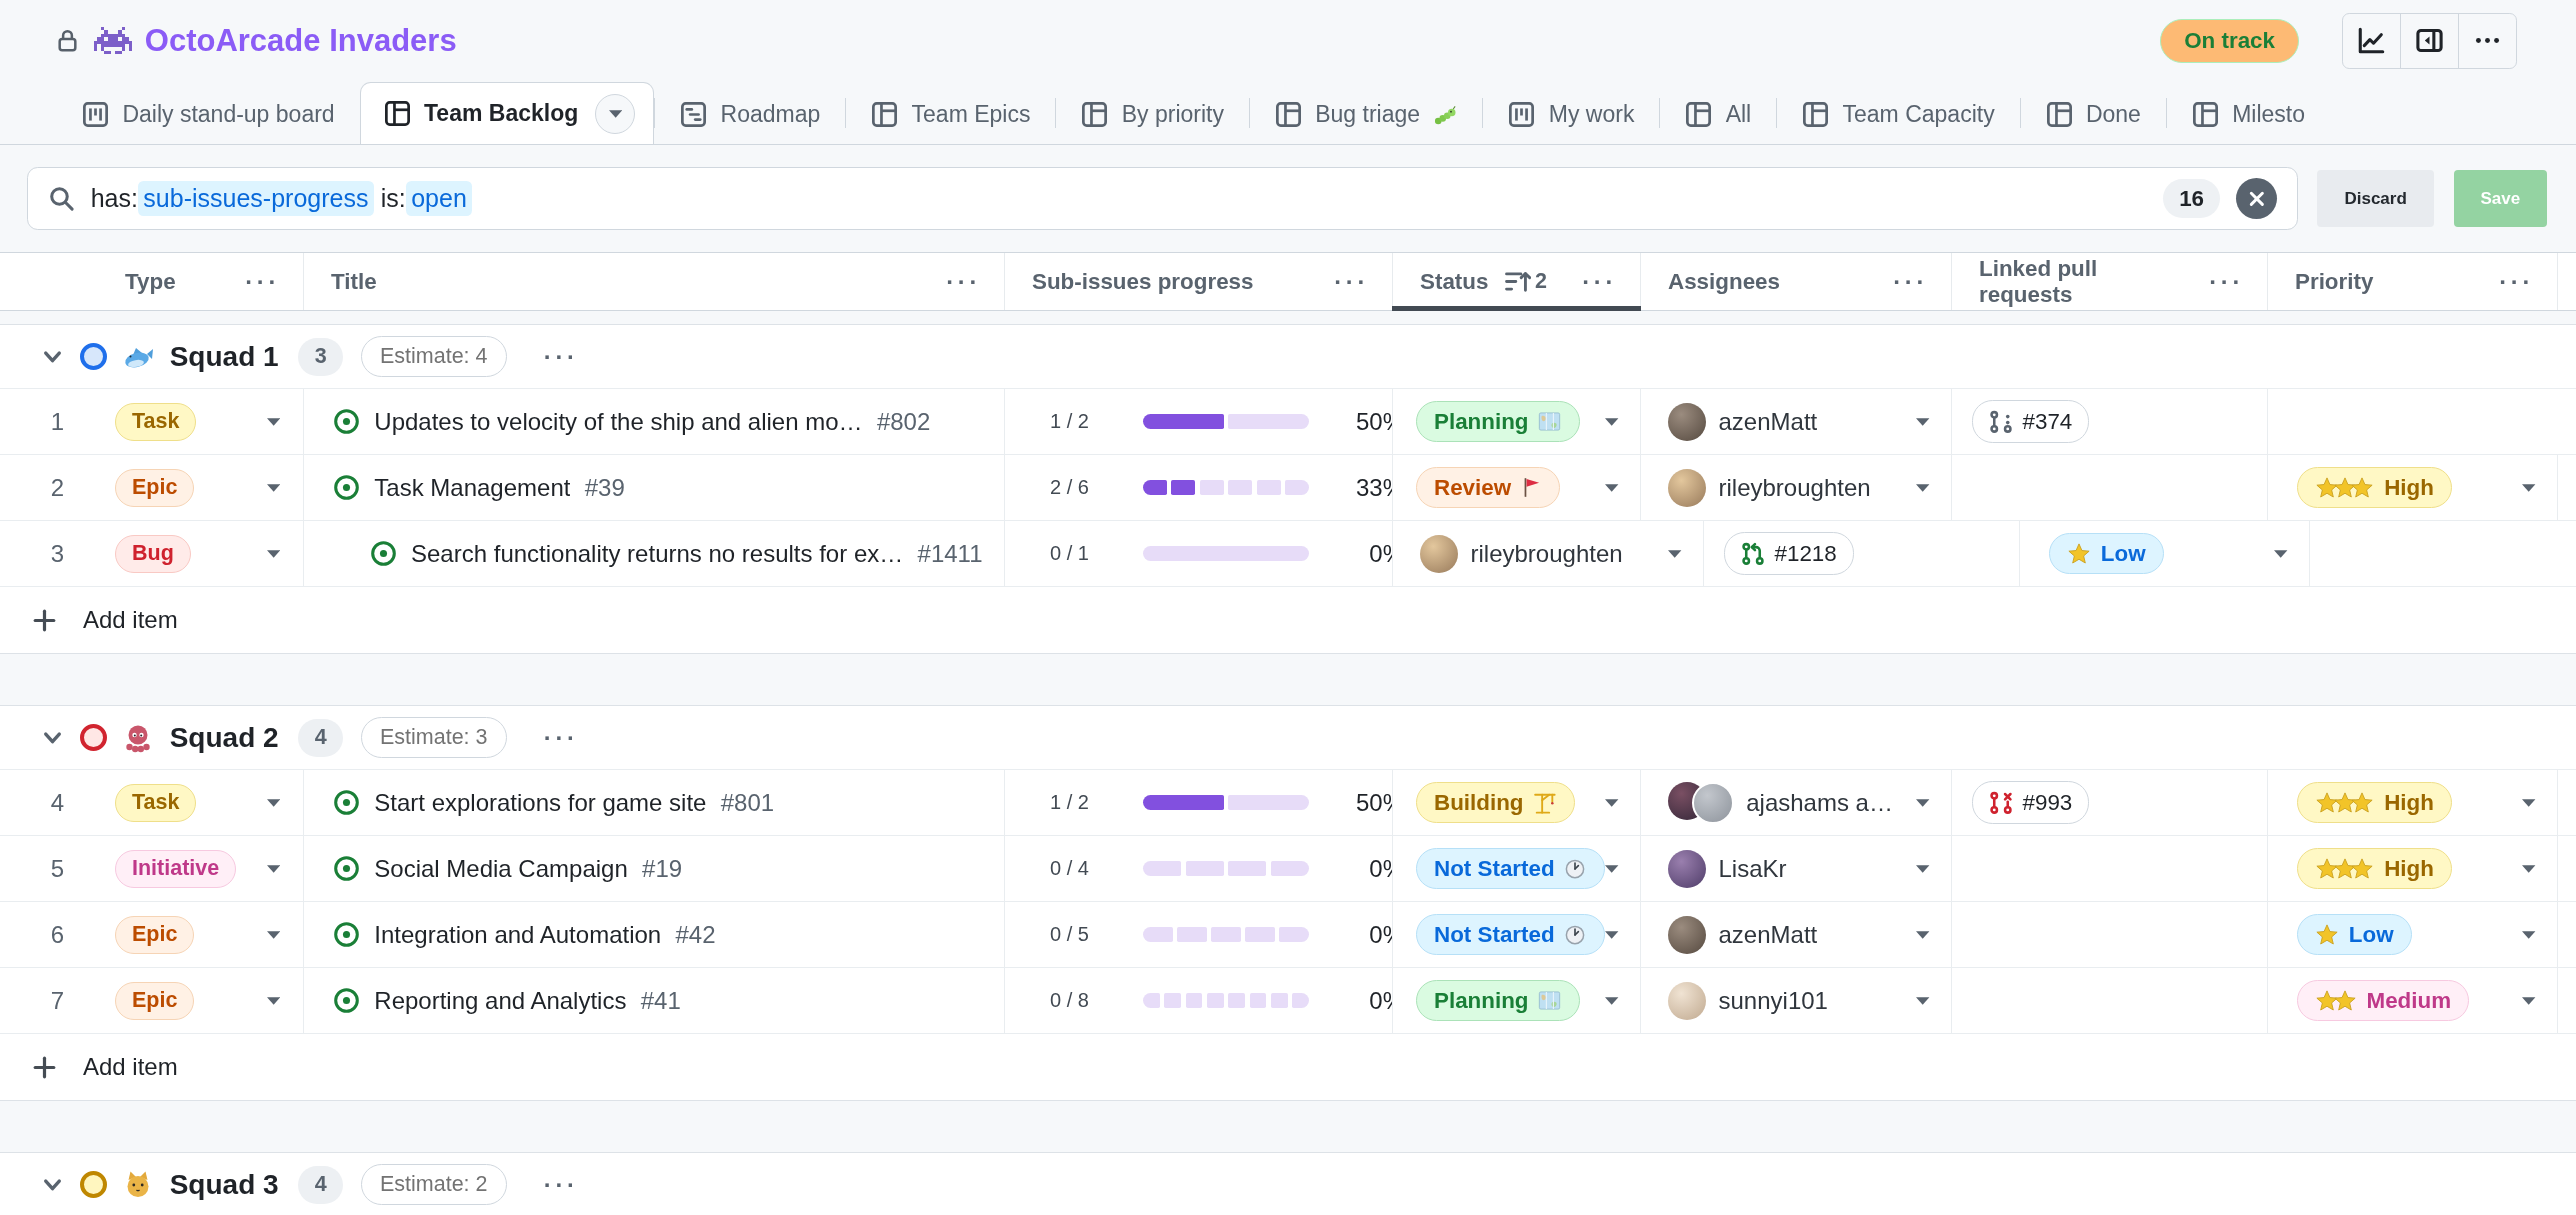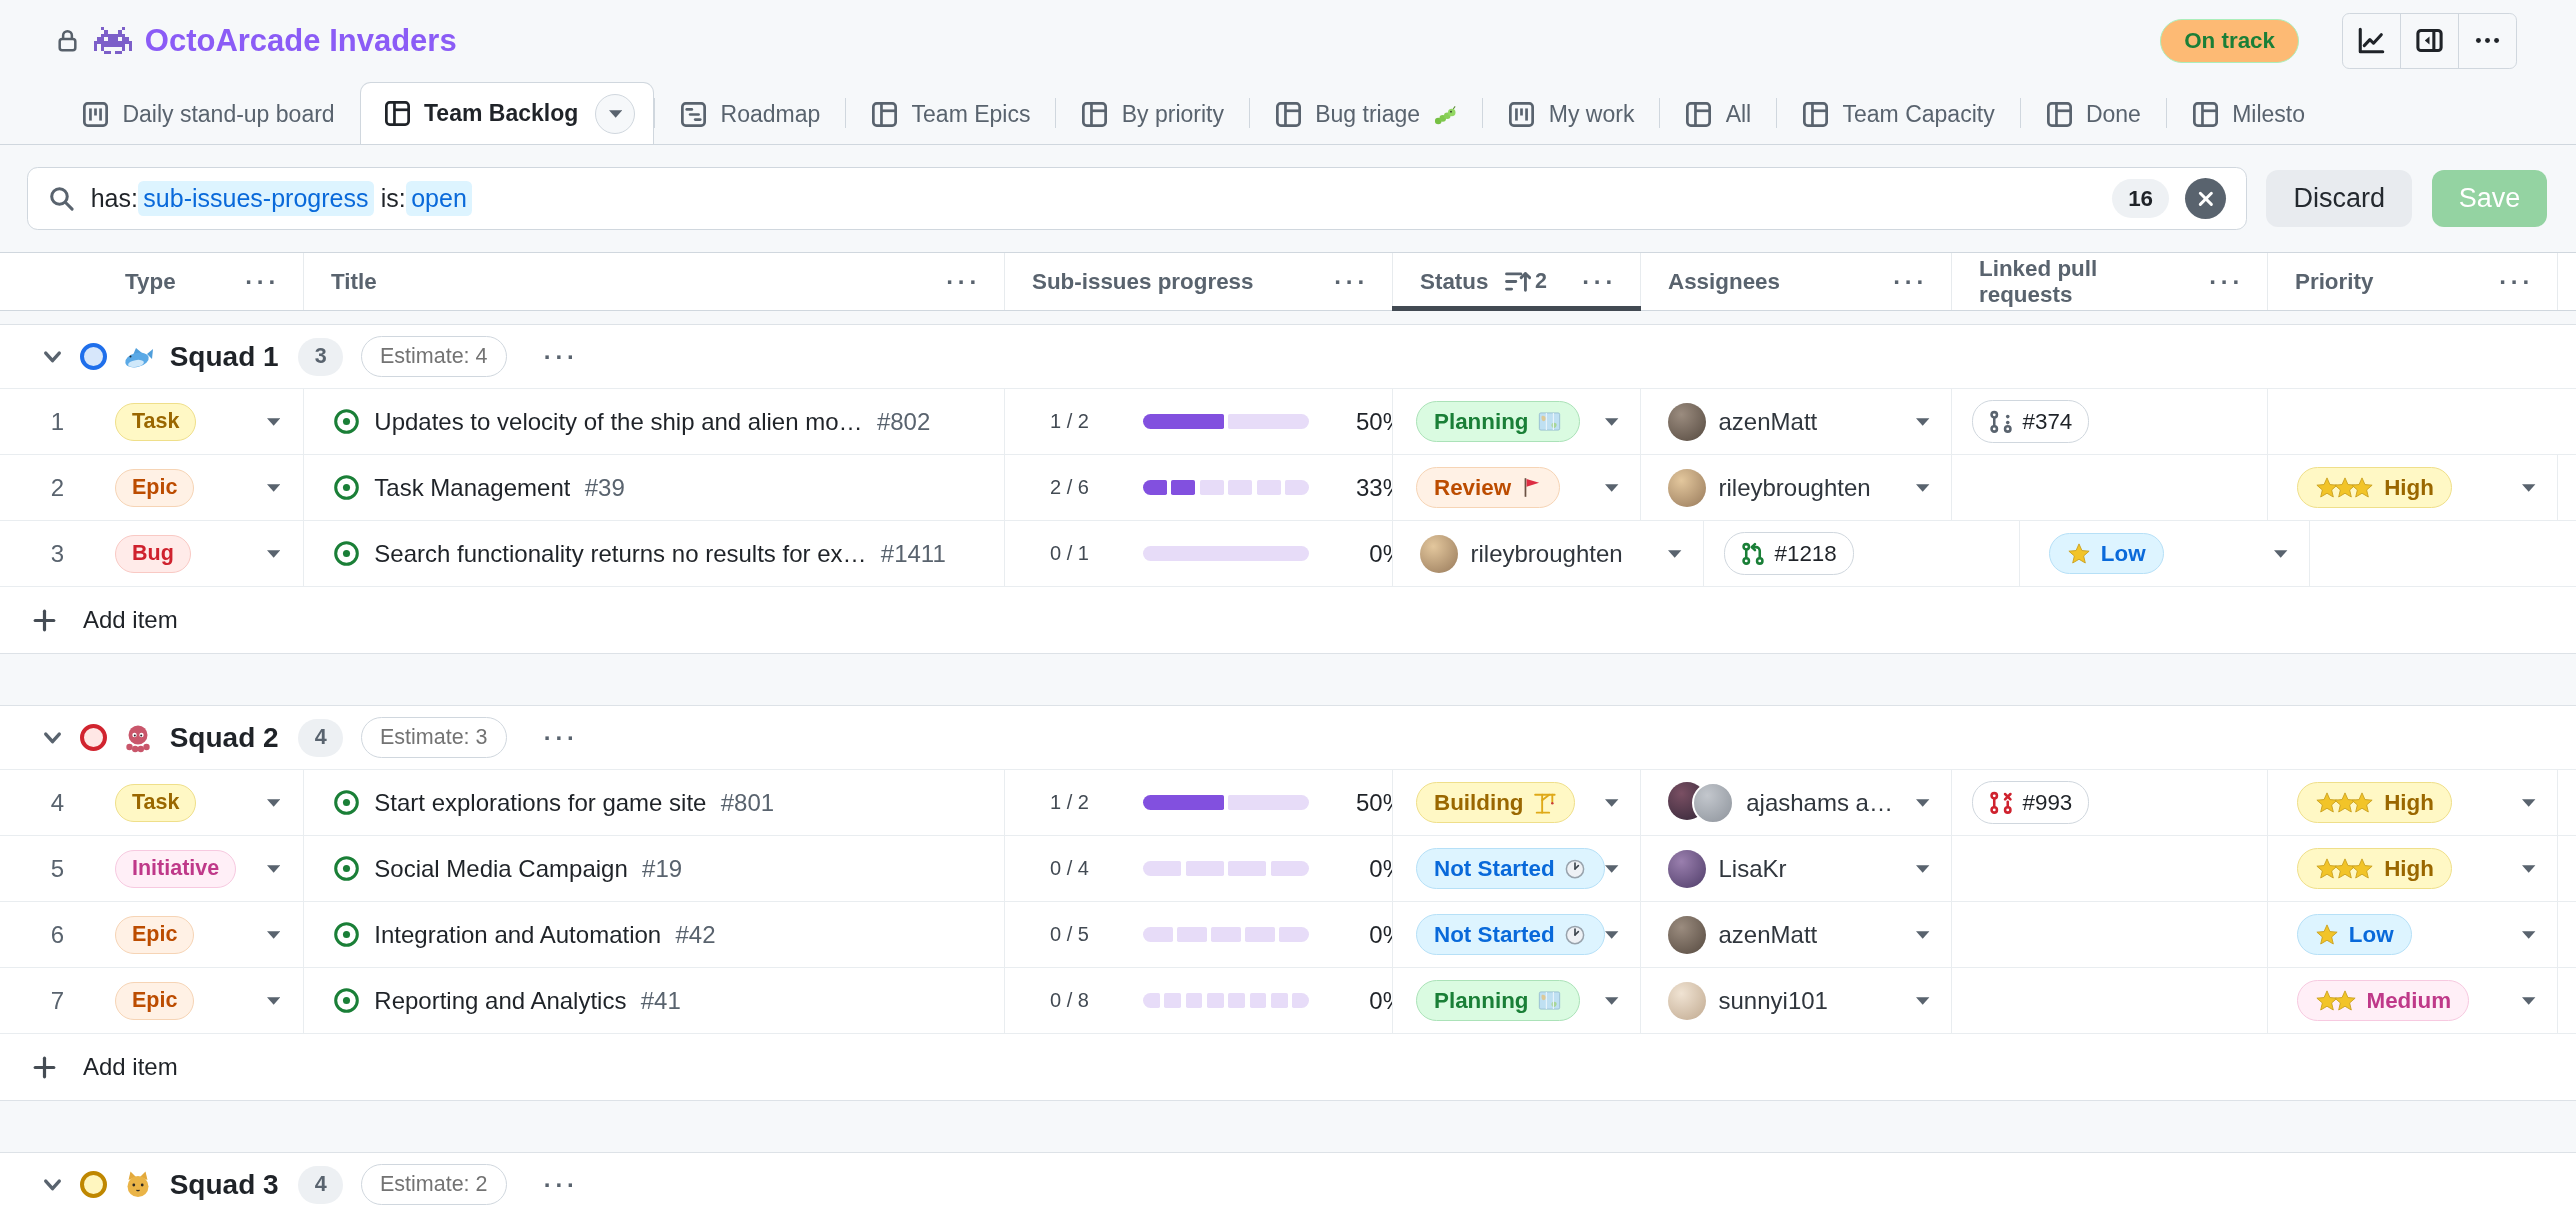--- a/index.html
+++ b/index.html
@@ -27,21 +27,21 @@
   .tab-sep{width:0.9px;height:30px;background:#d0d7de;align-self:center;flex:0 0 auto;}
   
   .filterbar{height:107px;background:#f6f8fa;display:flex;align-items:center;padding:0 27px;gap:19.7px;}
   .search{flex:1;height:63px;background:#fff;border:0.9px solid #d0d7de;border-radius:10.7px;display:flex;
         align-items:center;padding:0 19.7px;gap:16px;box-sizing:border-box;}
   .q{display:flex;align-items:center;flex:1;font-size:25px;}
   .q .plain{color:#1f2328;white-space:pre;}
   .q .token{color:#0969da;background:#ddf4ff;border-radius:5.4px;padding:2.7px 5.4px;}
   .count-pill{background:#eef1f4;color:#1f2328;font-weight:600;font-size:22.4px;padding:6.3px 16px;border-radius:894px;}
   .clear-btn{width:41px;height:41px;border-radius:50%;background:#59636e;display:flex;align-items:center;justify-content:center;}
-  .btn{height:57px;padding:0 27px;border-radius:12px;font-size:27px;font-weight:400;display:flex;align-items:center;border:none;}
+  .btn{height:57px;padding:0 27px;border-radius:4px;font-size:17px;font-weight:700;display:flex;align-items:center;border:none;}
   .btn-discard{background:#e8ebef;color:#24292f;}
   .btn-save{background:#94d3a2;color:#ffffff;margin-right:1.8px;}
   
   .table{background:#f6f8fa;}
   .cols{display:flex;height:59px;background:#fff;border-top:0.9px solid #d0d7de;border-bottom:0.9px solid #d0d7de;box-sizing:border-box;}
   .col{display:flex;align-items:center;gap:16px;padding:0 23px 0 27px;box-sizing:border-box;
         border-right:0.9px solid #e7ebee;color:#59636e;font-size:22.4px;font-weight:600;position:relative;}
   .col:first-child{padding-left:125px;}
   .col.sorted::after{content:"";position:absolute;left:-0.9px;right:-0.9px;bottom:-0.9px;height:4.5px;background:#424a53;}
   .kebab{margin-left:auto;color:#59636e;font-size:24px;font-weight:700;letter-spacing:3.6px;}
@@ -555,21 +555,21 @@
         <div class="row">
           <div class="cell c-type" style="flex: 0 0 304px;">
             <span class="rownum">3</span>
             <span class="pill red">Bug</span>
             <span class="caret">
               <svg width="13.4" height="8" viewBox="0 0 14 8" fill="#59636e">
                 <path d="M0 0h14L7 8z"></path>
               </svg>
             </span>
           </div>
-          <div class="cell c-title" style="flex: 0 0 701px;">
+          <div class="cell c-title" style="flex: 0 0 701px; justify-content: flex-end;">
             <span class="emo">
               <svg width="27" height="27" viewBox="0 0 16 16">
                 <circle cx="8" cy="8" r="6.4" fill="none" stroke="#1a7f37" stroke-width="1.8"></circle>
                 <circle cx="8" cy="8" r="2.1" fill="#1a7f37"></circle>
               </svg>
             </span>
             <span class="t-text">Search functionality returns no results for ex…</span>
             <span class="t-num">#1411</span>
           </div>
           <div class="cell c-prog" style="flex: 0 0 388px;">

